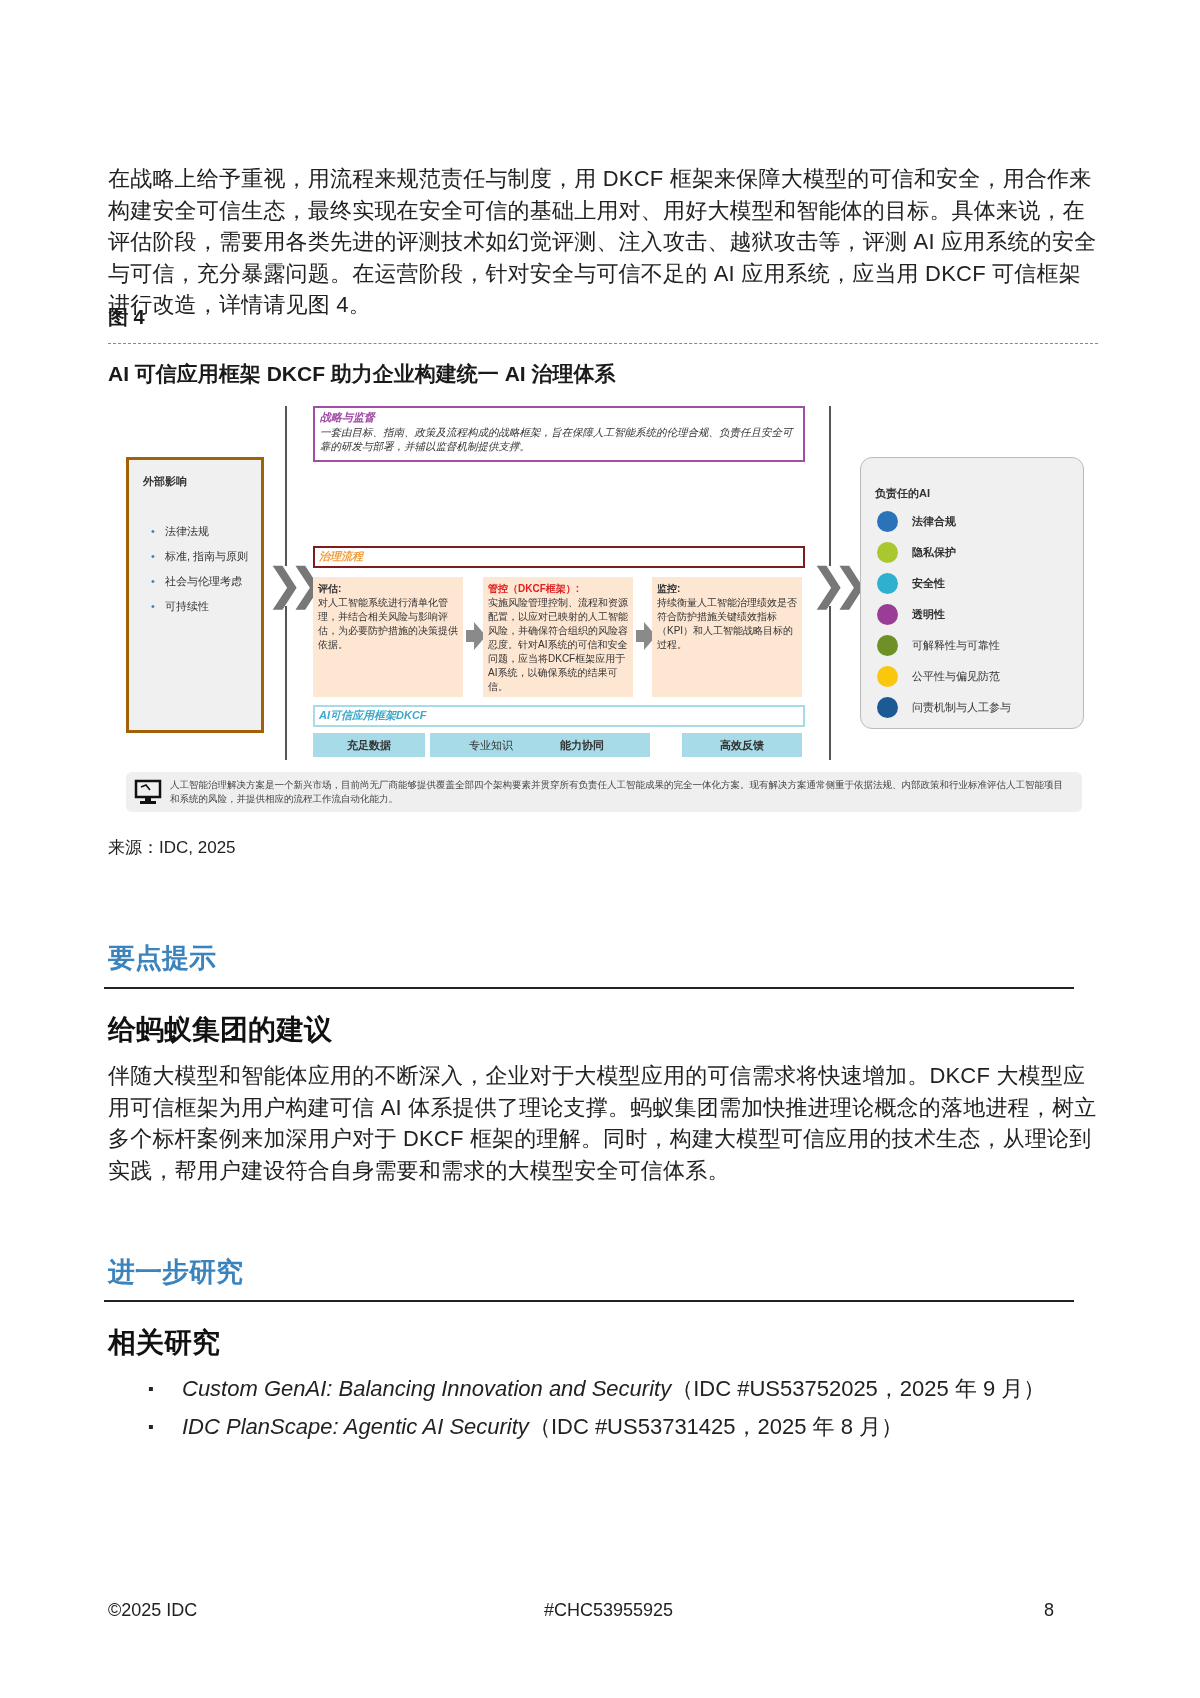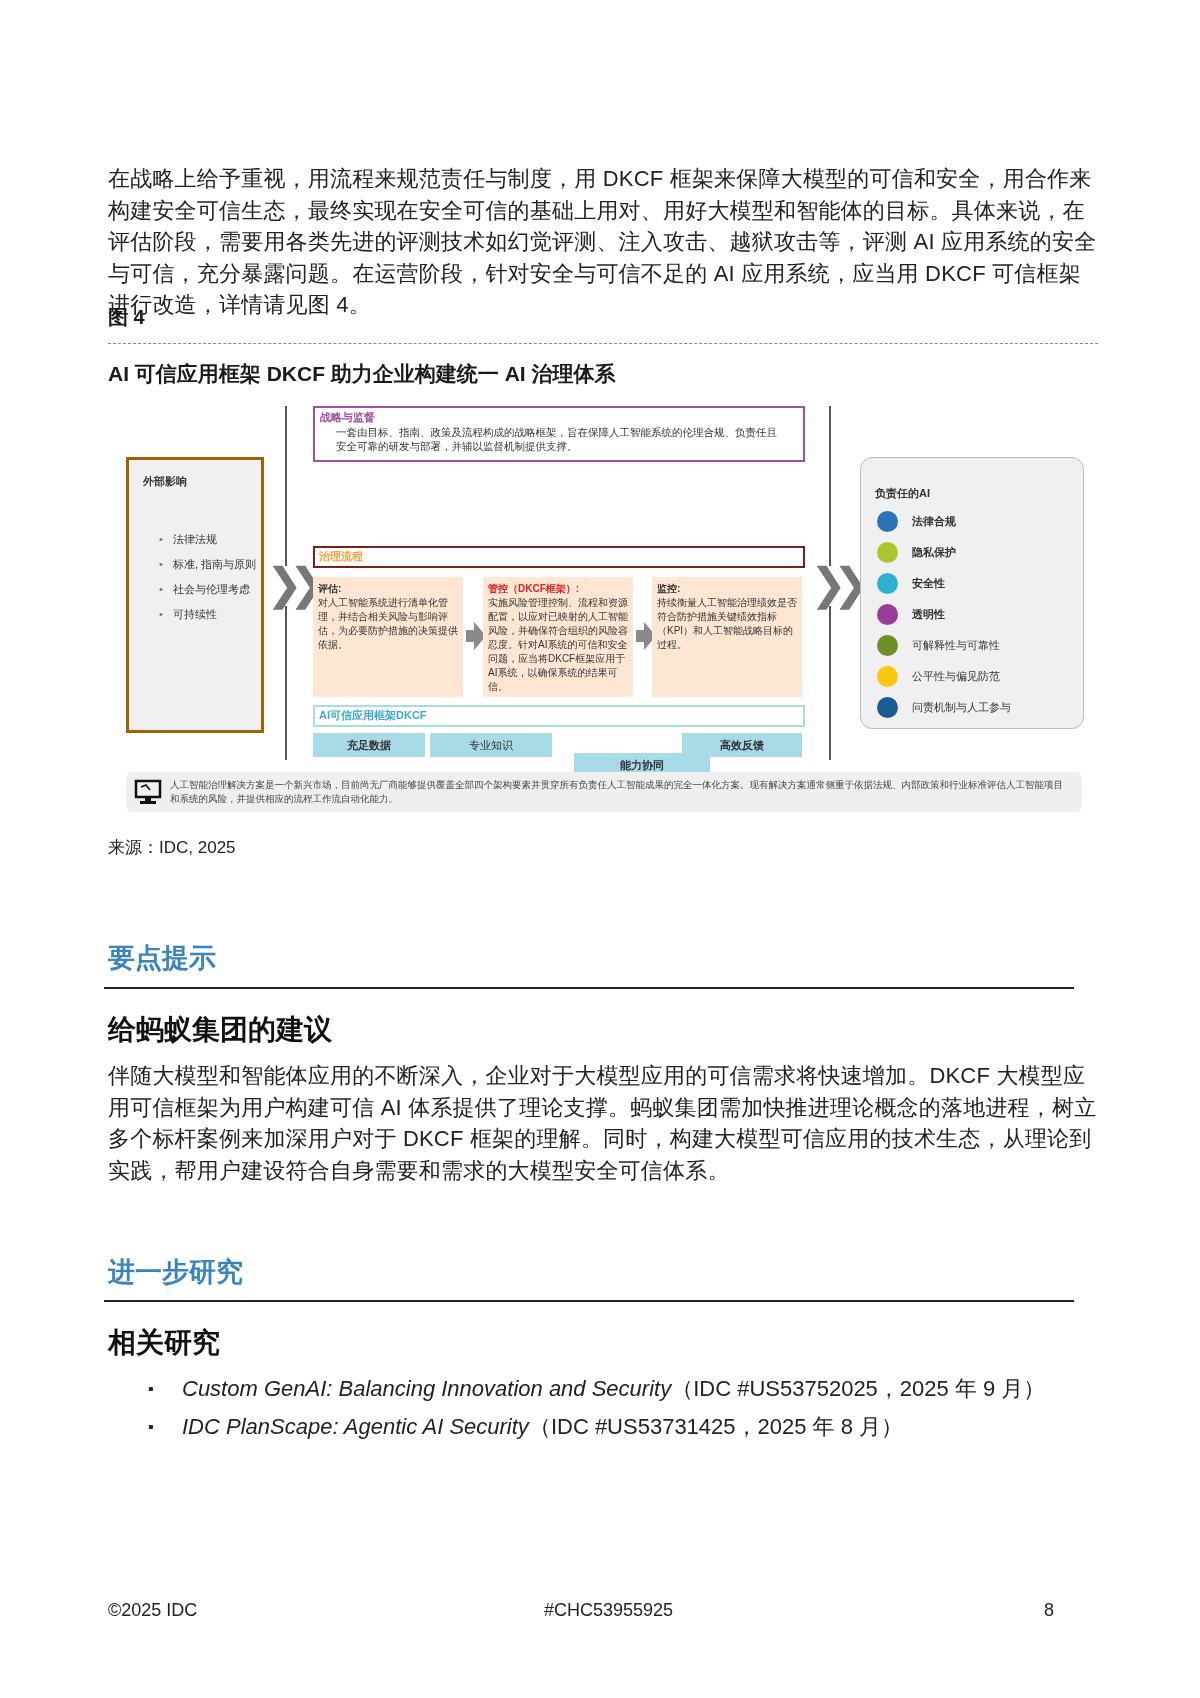--- a/index.html
+++ b/index.html
@@ -13,25 +13,25 @@
   .section-blue { left: 108px; font-size: 27px; color: #3b83bd; font-weight: bold; }
   .section-rule { left: 104px; width: 970px; border-top: 2px solid #222; }
   .h2 { left: 108px; font-size: 28px; font-weight: bold; color: #111; }
   .source { left: 108px; top: 836px; font-size: 17px; color: #222; }
   .footer { top: 1600px; font-size: 18px; color: #222; }
 
   
   .vline { width: 0; border-left: 2px solid #555; }
   .ext-box { left: 126px; top: 457px; width: 132px; height: 270px; background: #f0f0f0; border: 3px solid #a16207; }
   .ext-title { position: absolute; left: 14px; top: 14px; font-size: 11px; font-weight: bold; color: #333; }
-  .ext-list { position: absolute; left: 12px; top: 56px; width: 112px; margin: 16px; padding: 0; list-style: none; }
+  .ext-list { position: absolute; left: 12px; top: 56px; width: 112px; margin: 8px; padding: 0; list-style: none; }
   .ext-list li { font-size: 11px; color: #333; line-height: 14px; margin-bottom: 11px; padding-left: 16px; position: relative; }
   .ext-list li::before { content: "•"; position: absolute; left: 2px; color: #3b83bd; }
   .chev { font-size: 44px; font-weight: bold; color: #777; line-height: 1; letter-spacing: -14px; }
-  .box { position: absolute; background: #fff; }
+  .box { position: absolute; background: #fff; font-style: italic; }
   .box-title { font-size: 11px; font-weight: bold; }
   .box-text { font-size: 10.5px; color: #333; line-height: 14px; }
   .proc { position: absolute; background: #fde6d2; padding: 5px 5px; box-sizing: border-box; font-size: 10px; line-height: 14px; color: #333; }
   .proc-title { font-weight: bold; }
   .garrow { position: absolute; width: 0; height: 0; border-top: 14px solid transparent; border-bottom: 14px solid transparent; border-left: 12px solid #8a8a8a; }
   .garrow::before { content: ""; position: absolute; left: -20px; top: -6px; width: 8px; height: 12px; background: #8a8a8a; }
   .pill { position: absolute; top: 733px; height: 24px; background: #a8dbe8; font-size: 11px; color: #333; font-weight: bold; text-align: center; line-height: 24px; }
   .rai-box { left: 860px; top: 457px; width: 222px; height: 270px; background: #f0f0f0; border: 1px solid #bbb; border-radius: 12px; }
   .rai-title { position: absolute; left: 14px; top: 28px; font-size: 11px; color: #333; font-weight: bold; }
   .rai-item { position: absolute; left: 16px; height: 22px; display: flex; align-items: center; }
@@ -68,21 +68,21 @@
   <div class="abs vline" style="left:285px;top:406px;height:160px;"></div>
   <div class="abs vline" style="left:285px;top:606px;height:154px;"></div>
   <div class="abs chev" style="left:266px;top:562px;">❯❯</div>
 
   <div class="abs vline" style="left:829px;top:406px;height:160px;"></div>
   <div class="abs vline" style="left:829px;top:606px;height:154px;"></div>
   <div class="abs chev" style="left:810px;top:562px;">❯❯</div>
 
   <div class="box" style="left:313px;top:406px;width:488px;height:52px;border:2px solid #a24ea6;">
     <div class="box-title" style="color:#a24ea6;padding:2px 5px 0;">战略与监督</div>
-    <div class="box-text" style="padding:0 21px;">一套由目标、指南、政策及流程构成的战略框架，旨在保障人工智能系统的伦理合规、负责任且安全可靠的研发与部署，并辅以监督机制提供支撑。</div>
+    <div class="box-text" style="padding:0 5px;">一套由目标、指南、政策及流程构成的战略框架，旨在保障人工智能系统的伦理合规、负责任且安全可靠的研发与部署，并辅以监督机制提供支撑。</div>
   </div>
 
 
   <div class="box" style="left:313px;top:546px;width:488px;height:18px;border:2px solid #7f1d1d;">
     <div class="box-title" style="color:#f0a040;padding:1px 4px;">治理流程</div>
   </div>
   <div class="proc" style="left:313px;top:577px;width:150px;height:120px;">
     <div class="proc-title">评估:</div>
     <div>对人工智能系统进行清单化管理，并结合相关风险与影响评估，为必要防护措施的决策提供依据。</div>
   </div>
@@ -95,21 +95,21 @@
   <div class="proc" style="left:652px;top:577px;width:150px;height:120px;">
     <div class="proc-title">监控:</div>
     <div>持续衡量人工智能治理绩效是否符合防护措施关键绩效指标（KPI）和人工智能战略目标的过程。</div>
   </div>
 
   <div class="box" style="left:313px;top:705px;width:488px;height:18px;border:2px solid #a8dbe8;">
     <div class="box-title" style="color:#3aa8c8;padding:1px 4px;">AI可信应用框架DKCF</div>
   </div>
   <div class="pill" style="left:313px;width:112px;">充足数据</div>
   <div class="pill" style="left:430px;width:122px;font-weight:normal;">专业知识</div>
-  <div class="pill" style="left:574px;width:136px;margin-top:20px;">能力协同</div>
+  <div class="pill" style="left:514px;width:136px;">能力协同</div>
   <div class="pill" style="left:682px;width:120px;">高效反馈</div>
 
   <div class="abs note-box">
     <svg class="abs" style="left:8px;top:7px;" width="28" height="26" viewBox="0 0 28 26">
       <rect x="2" y="2" width="24" height="16" fill="none" stroke="#111" stroke-width="2.5"></rect>
       <rect x="11" y="18" width="6" height="4" fill="#111"></rect>
       <rect x="6" y="22" width="16" height="3" fill="#111"></rect>
       <path d="M7 8 L12 6 L16 11" fill="none" stroke="#111" stroke-width="1.6"></path>
     </svg>
     <div class="note-text">人工智能治理解决方案是一个新兴市场，目前尚无厂商能够提供覆盖全部四个架构要素并贯穿所有负责任人工智能成果的完全一体化方案。现有解决方案通常侧重于依据法规、内部政策和行业标准评估人工智能项目和系统的风险，并提供相应的流程工作流自动化能力。</div>

